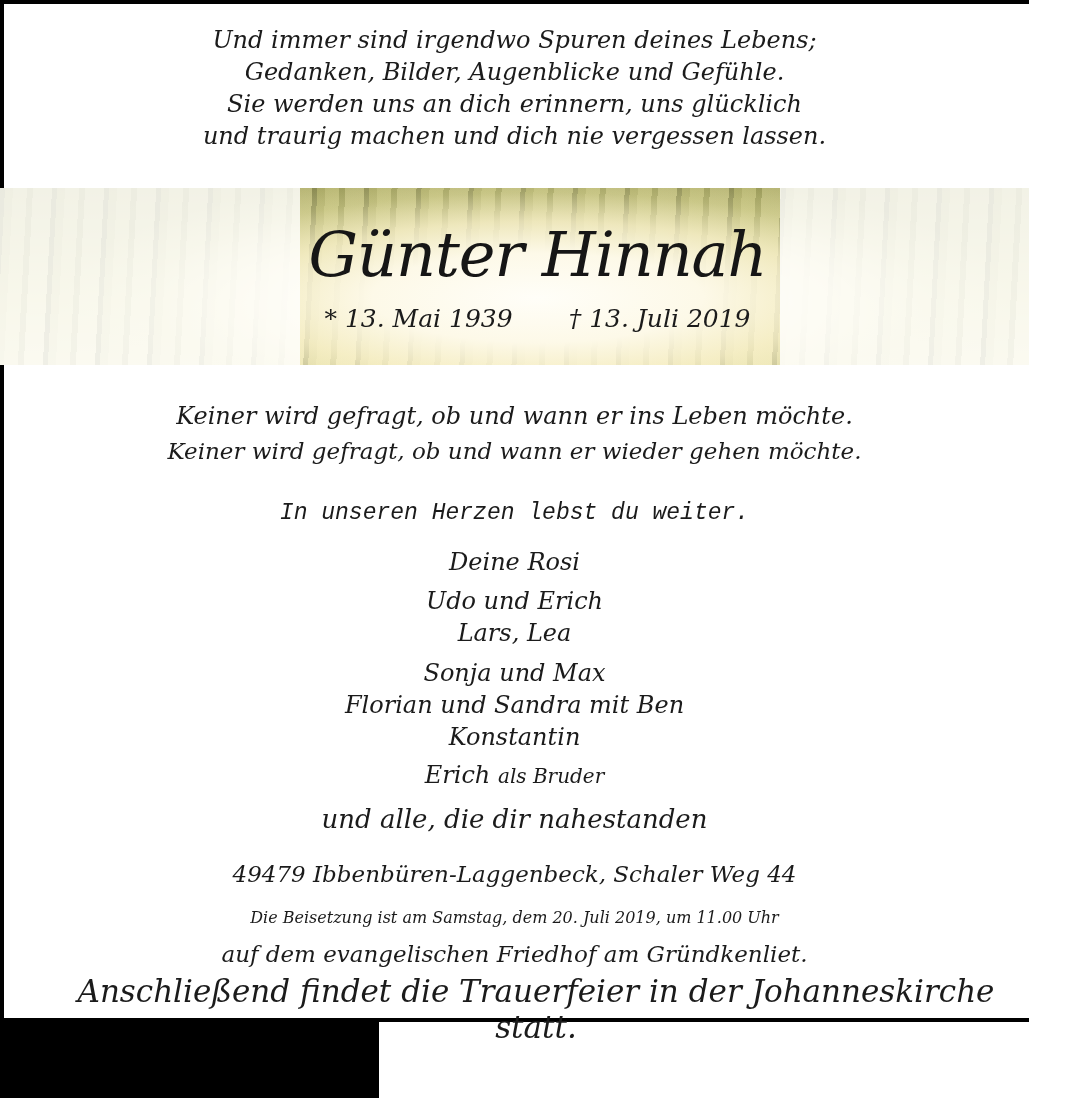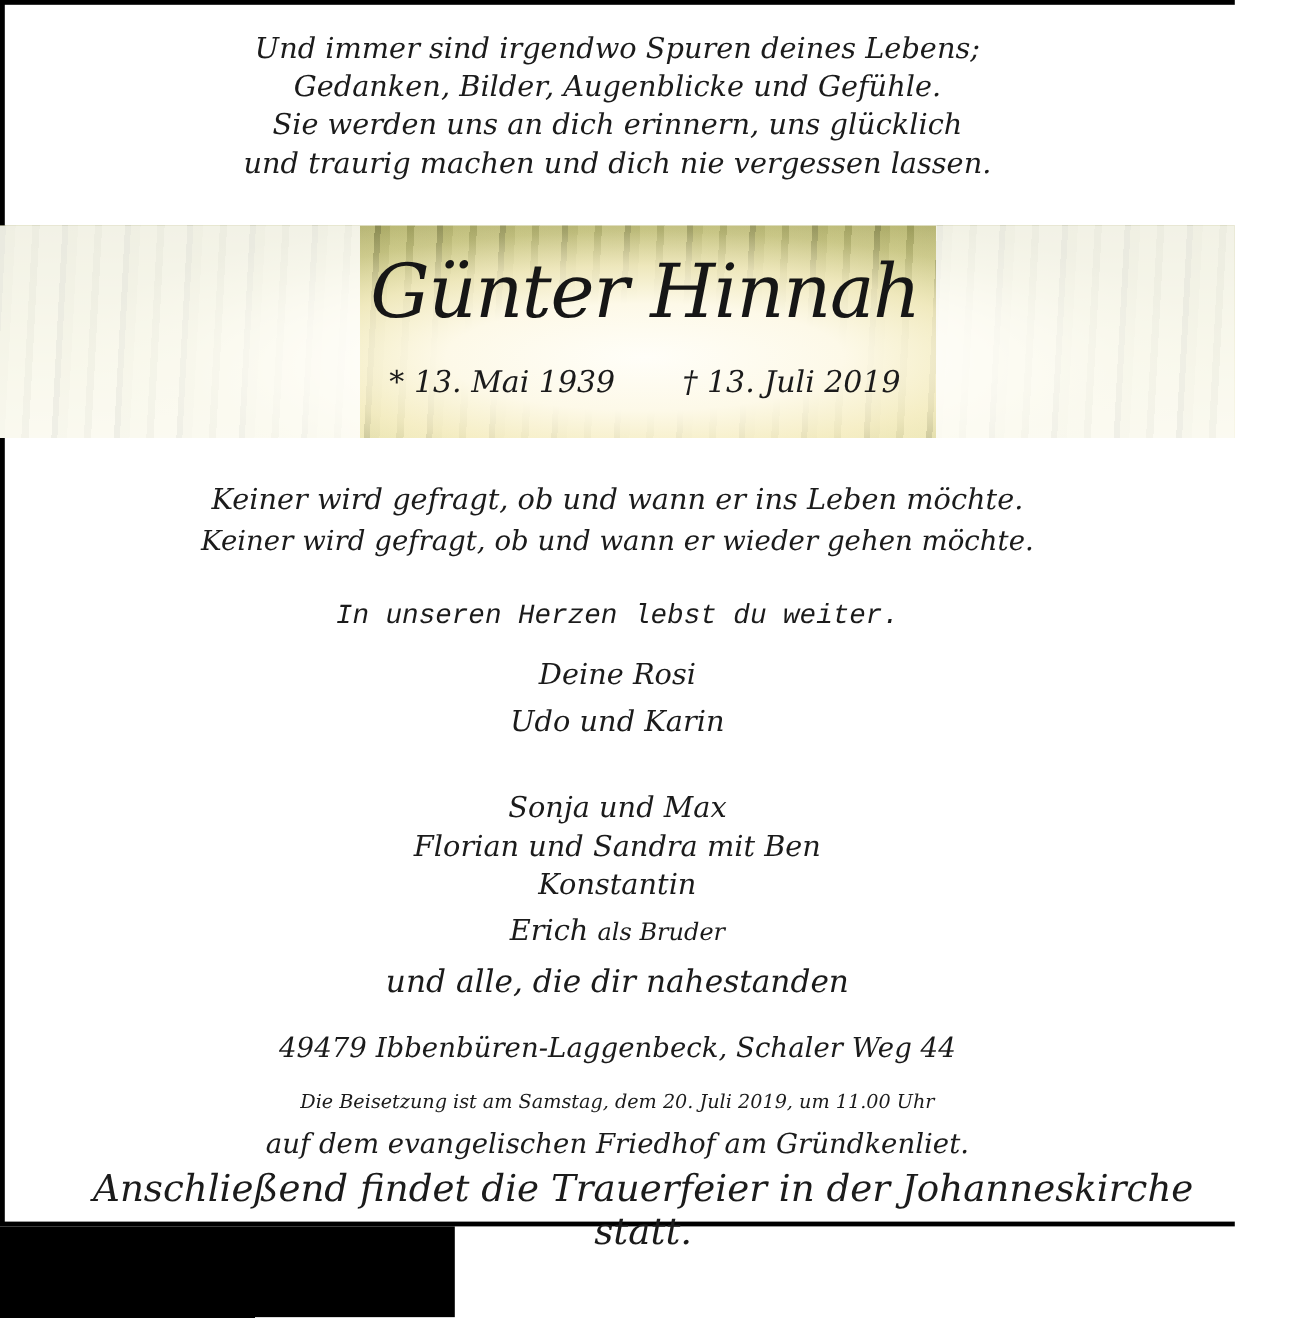--- a/index.html
+++ b/index.html
@@ -34,21 +34,21 @@
         rgba(213,211,140,0.35) 13px, rgba(213,211,140,0.35) 27px,
         rgba(130,132,66,0.40) 27px, rgba(130,132,66,0.40) 33px,
         rgba(228,224,164,0.25) 33px, rgba(228,224,164,0.25) 52px),
       linear-gradient(180deg, #a8a766 0%, #c2c07e 35%, #d9d595 65%, #e9e3b4 100%);
   }
   .fade{position:absolute;top:0;bottom:0;background:rgba(255,255,255,0.82);}
   .fade-left{left:0;width:300px;}
   .fade-right{left:780px;right:0;}
   .banner-content{position:absolute;inset:0;text-align:center;}
   .deceased-name{
-    margin:4px;position:absolute;left:0;right:0;top:14px;
+    margin:16px;position:absolute;left:0;right:0;top:14px;
     font-size:62px;font-weight:normal;font-style:italic;
     letter-spacing:-1px;color:#161616;
   }
   .dates{
     position:absolute;left:0;right:0;top:116px;
     display:flex;justify-content:center;gap:56px;
     font-size:25px;color:#1b1b1b;
   }
   
   .verse1{top:402px;font-size:24px;}
@@ -98,21 +98,22 @@
         <span>† 13. Juli 2019</span>
       </div>
     </div>
   </div>
 
   <div class="tblock verse1">Keiner wird gefragt, ob und wann er ins Leben möchte.</div>
   <div class="tblock verse2">Keiner wird gefragt, ob und wann er wieder gehen möchte.</div>
   <div class="tblock closing">In unseren Herzen lebst du weiter.</div>
 
   <div class="tblock m1">Deine Rosi</div>
-  <div class="tblock m2">Udo und Karin</div>
+  <div class="tblock m2">Udo und Erich</div>
+  <div class="tblock m3">Lars, Lea</div>
   <div class="tblock m4">Sonja und Max</div>
   <div class="tblock m5">Florian und Sandra mit Ben</div>
   <div class="tblock m6">Konstantin</div>
   <div class="tblock m7">
     <span>Erich </span><span class="role">als Bruder</span>
   </div>
   <div class="tblock m8">und alle, die dir nahestanden</div>
 
   <div class="tblock address">49479 Ibbenbüren-Laggenbeck, Schaler Weg 44</div>
 

